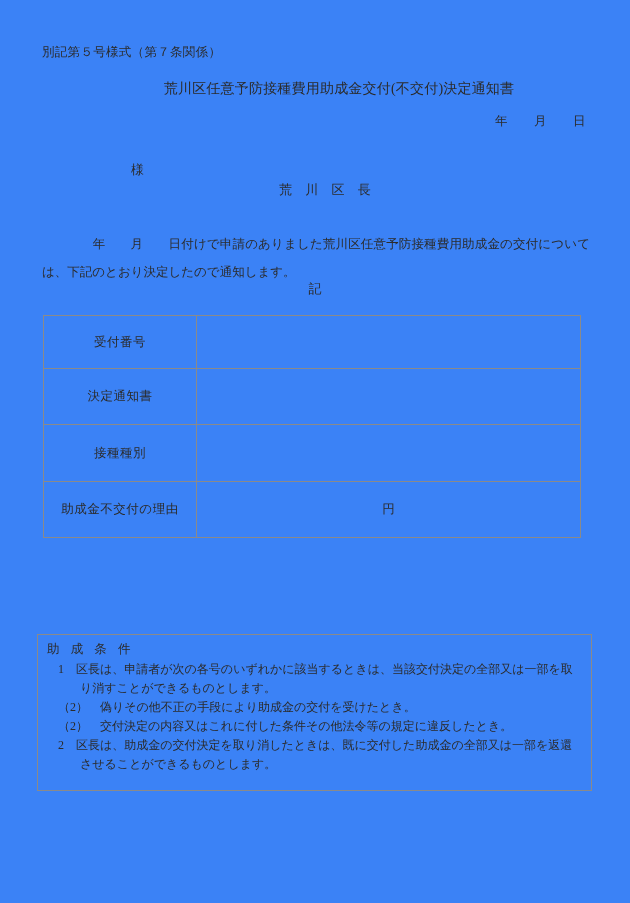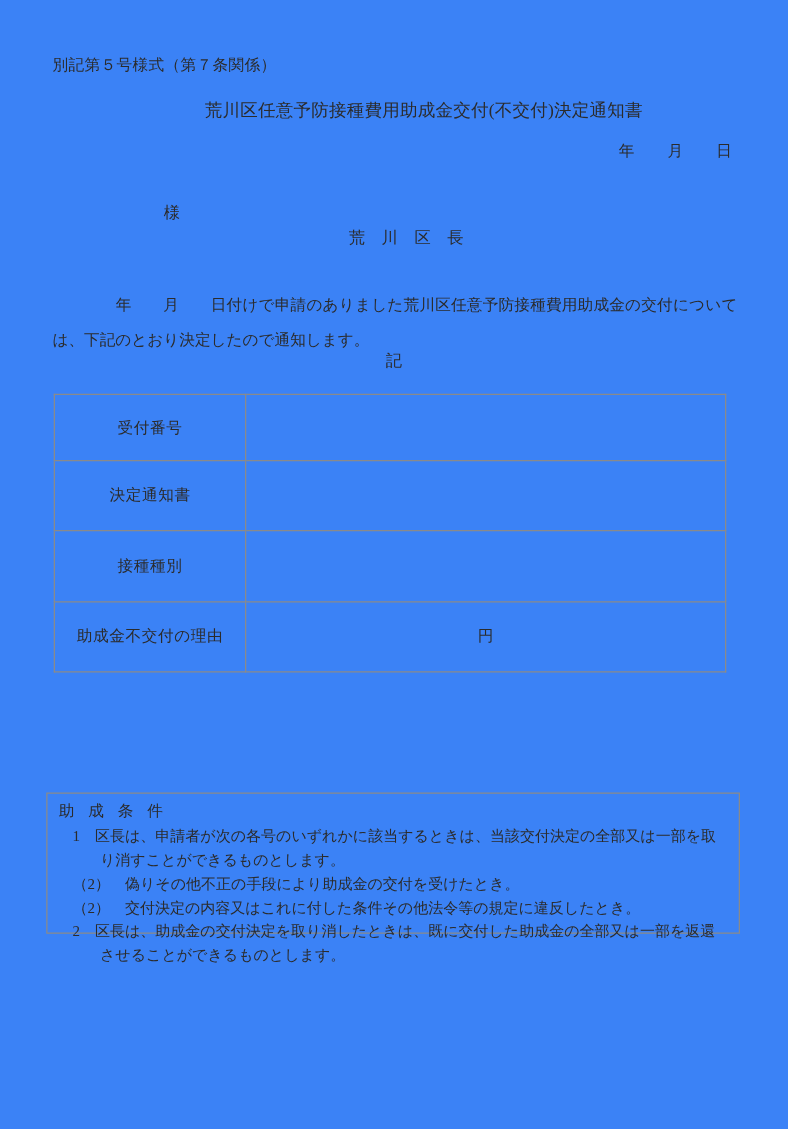--- a/index.html
+++ b/index.html
@@ -126,21 +126,21 @@
   .r-h3 { height: 56px; }
   .r-h4 { height: 55px; }
   .r-h5 { height: 69px; }
 
   
   .conditions-box {
     position: absolute;
     left: 37px;
     top: 634px;
     width: 555px;
-    height: 113px;
+    height: 157px;
     border: 1px solid #8a8a8a;
     box-sizing: border-box;
     padding: 6px 9px 0 9px;
   }
   .cond-title {
     font-size: 12.5px;
     letter-spacing: 4px;
     margin-bottom: 2px;
   }
   .cond-item {

